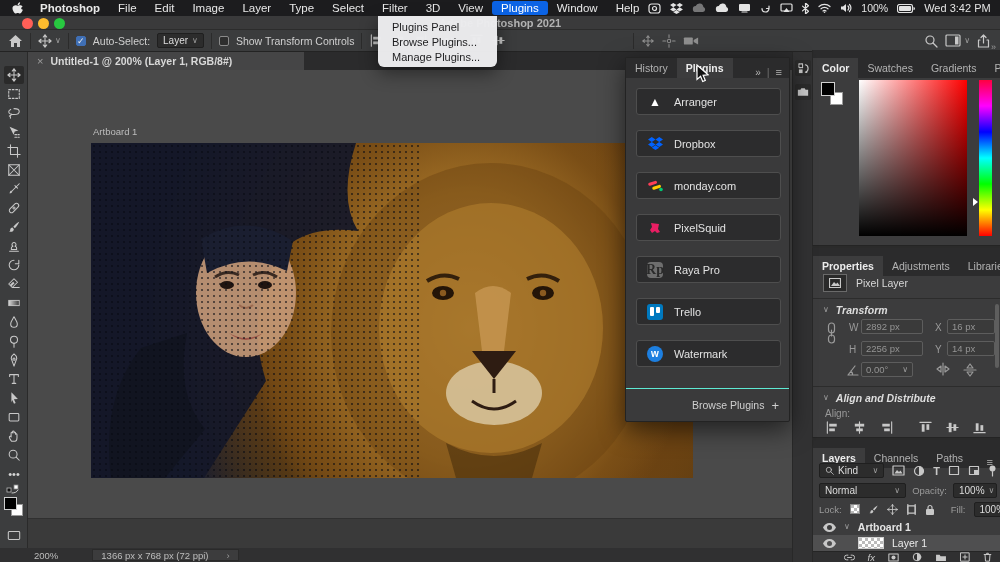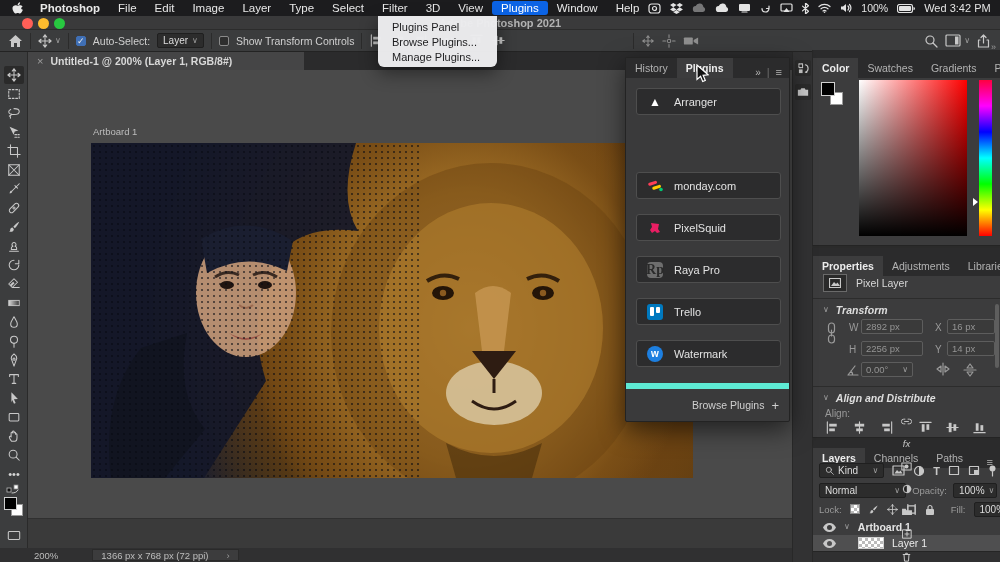--- a/index.html
+++ b/index.html
@@ -57,21 +57,21 @@
   .pmenu{margin-left:auto;padding:0 7px;color:#b5b5b5;font-size:11px;}
   .panel{position:absolute;left:812px;width:188px;background:#3c3c3d;border-left:1px solid #282828;border-bottom:1px solid #242424;}
   .inp{background:#3a3a3a;border:1px solid #5d5d5d;border-radius:2px;color:#949494;font-size:9.5px;padding:1px 4px;display:inline-flex;align-items:center;}
   .lbl-dim{color:#9a9a9a;font-size:10px;}
   .bold-lbl{font-weight:bold;color:#dedede;font-size:10.5px;font-style:italic;}
   
   #pluginspanel{left:625px;top:57px;width:165px;height:365px;background:#3a3a3b;border:1px solid #232323;border-radius:2px;box-shadow:0 8px 24px rgba(0,0,0,.55);z-index:30;}
   #pp-head{height:20px;background:#2b2b2c;display:flex;align-items:flex-end;}
   .pitem{position:absolute;left:10px;width:145px;height:27px;background:#2c2c2d;border:1px solid #4e4e4e;border-radius:3px;display:flex;align-items:center;gap:11px;padding:0 10px;color:#e2e2e2;font-size:11px;}
   .picon{width:16px;height:16px;display:flex;align-items:center;justify-content:center;flex:none;}
-  #pp-footer{position:absolute;left:0;bottom:0;width:100%;height:22px;border-top:6px solid #5eead4;display:flex;align-items:center;justify-content:flex-end;gap:7px;padding:16px 10px;font-size:10.5px;color:#cfcfcf;}
+  #pp-footer{position:absolute;left:0;bottom:0;width:100%;height:22px;border-top:1px solid #5eead4;display:flex;align-items:center;justify-content:flex-end;gap:7px;padding:16px 10px;font-size:10.5px;color:#cfcfcf;}
   
   #dropdown{left:378px;top:16px;width:119px;background:rgba(236,236,238,.98);border-radius:0 0 6px 6px;box-shadow:0 6px 18px rgba(0,0,0,.45);z-index:50;padding:3px 0;}
   .ddi{font-size:11px;color:#1d1d1f;padding:1.5px 10px 1.5px 14px;white-space:nowrap;}
   
   .eye{width:13px;height:9px;position:relative;}
   .checker{background:conic-gradient(#fff 0 25%,#bbb 0 50%,#fff 0 75%,#bbb 0) 0 0/6px 6px;}
 </style>
 </head>
 <body>
 
@@ -709,21 +709,21 @@
     </div>
     <div class="flex" style="position:absolute;left:0;top:95px;width:100%;height:16px;gap:8px;padding:0 10px;background:#4f4f50;">
       <span class="eye">
           <svg width="13" height="9" viewBox="0 0 13 9">
             <path class="fl" d="M6.5 0C3.5 0 1.2 2 0 4.5 1.2 7 3.5 9 6.5 9S11.8 7 13 4.5C11.8 2 9.5 0 6.5 0zm0 7A2.5 2.5 0 116.5 2a2.5 2.5 0 010 5z"></path>
           </svg>
         </span>
       <span class="checker" style="display:inline-block;width:26px;height:12px;border:1px solid #cfcfcf;margin-left:14px;"></span>
       <span style="font-size:10.5px;color:#ececec;">Layer 1</span>
     </div>
-    <div class="flex" style="position:absolute;left:0;top:111px;width:100%;height:11px;background:#303031;border-top:1px solid #252525;gap:13px;justify-content:flex-end;padding:0 8px;flex-direction:column;">
+    <div class="flex" style="position:absolute;left:0;top:111px;width:100%;height:11px;background:#303031;border-top:1px solid #252525;gap:13px;justify-content:flex-end;padding:0 8px;">
       <span>
           <svg width="11" height="7" viewBox="0 0 14 8">
             <path class="ln" d="M5 1H3.5a3 3 0 000 6H5M9 1h1.5a3 3 0 010 6H9M4.5 4h5"></path>
           </svg>
         </span>
       <span style="font-size:9.5px;font-style:italic;color:#c8c8c8;">fx</span>
       <span>
           <svg width="11" height="9" viewBox="0 0 13 10">
             <rect class="ln" x="1" y="1" width="11" height="8"></rect>
             <circle class="fl" cx="6.5" cy="5" r="2.4"></circle>
@@ -761,20 +761,28 @@
       <div class="pmenu flex" style="gap:6px;">
         <span style="font-size:10px;">»</span>
         <span style="color:#6e6e6e;">|</span>
         <span>≡</span>
       </div>
     </div>
     <div class="pitem" style="top:30px;">
       <span class="picon" style="color:#fff;font-size:12px;">▲</span>
       <span>Arranger</span>
     </div>
+    <div class="pitem" style="top:72px;">
+      <span class="picon">
+          <svg width="15" height="13" viewBox="0 0 14 12">
+            <path fill="#0062ff" d="M3.5 0L7 2.3 3.5 4.6 0 2.3zM10.5 0L14 2.3 10.5 4.6 7 2.3zM0 7l3.5-2.3L7 7 3.5 9.3zM10.5 4.7L14 7l-3.5 2.3L7 7zM3.5 10l3.5-2.3L10.5 10 7 12z"></path>
+          </svg>
+        </span>
+      <span>Dropbox</span>
+    </div>
     <div class="pitem" style="top:114px;">
       <span class="picon">
           <svg width="15" height="12" viewBox="0 0 15 12">
             <rect x="0" y="2" width="9" height="3" rx="1.5" fill="#ff3d57" transform="rotate(-18 4 3)"></rect>
             <rect x="4" y="6" width="9" height="3" rx="1.5" fill="#ffcb00" transform="rotate(-18 8 7)"></rect>
             <circle cx="13" cy="9.5" r="1.8" fill="#00c875"></circle>
           </svg>
         </span>
       <span>monday.com</span>
     </div>

